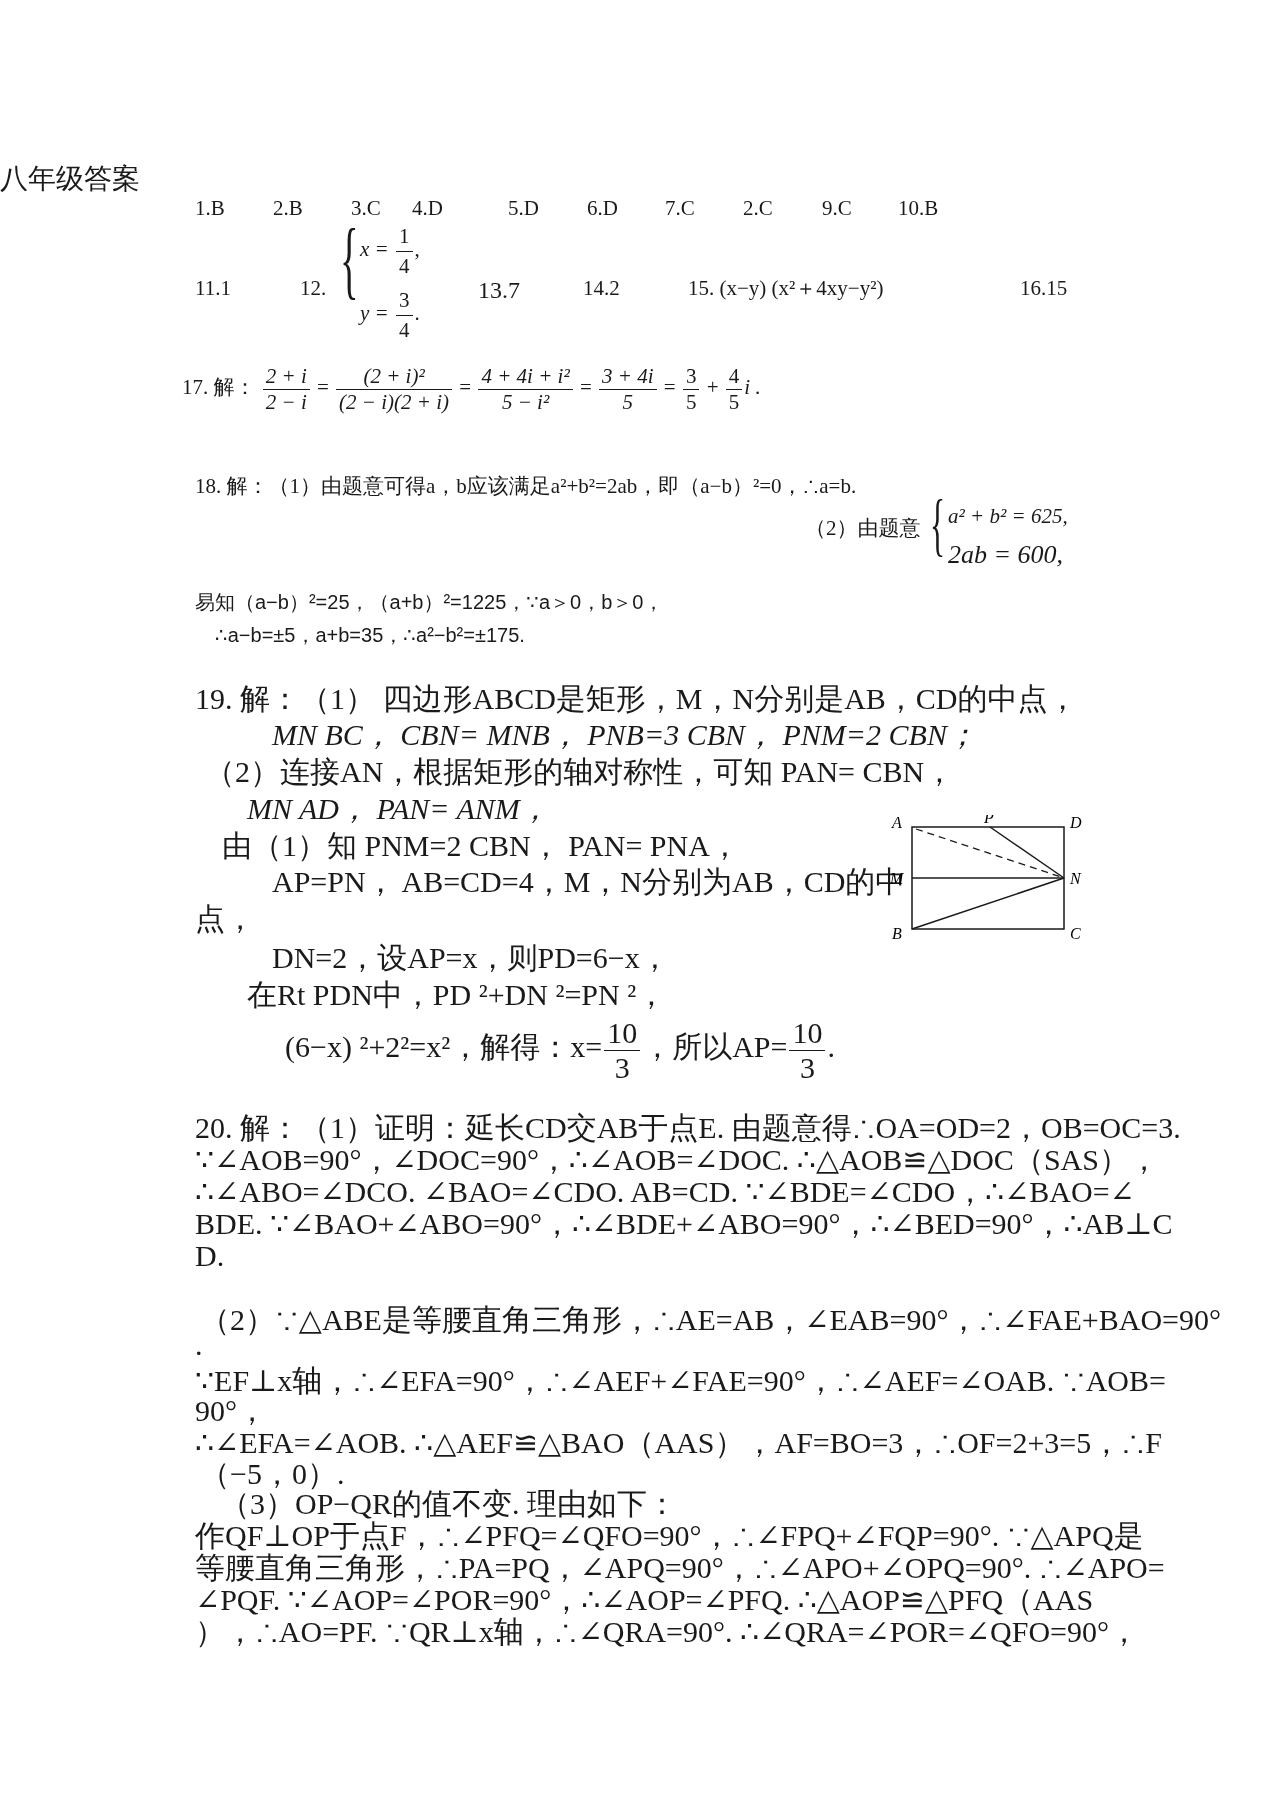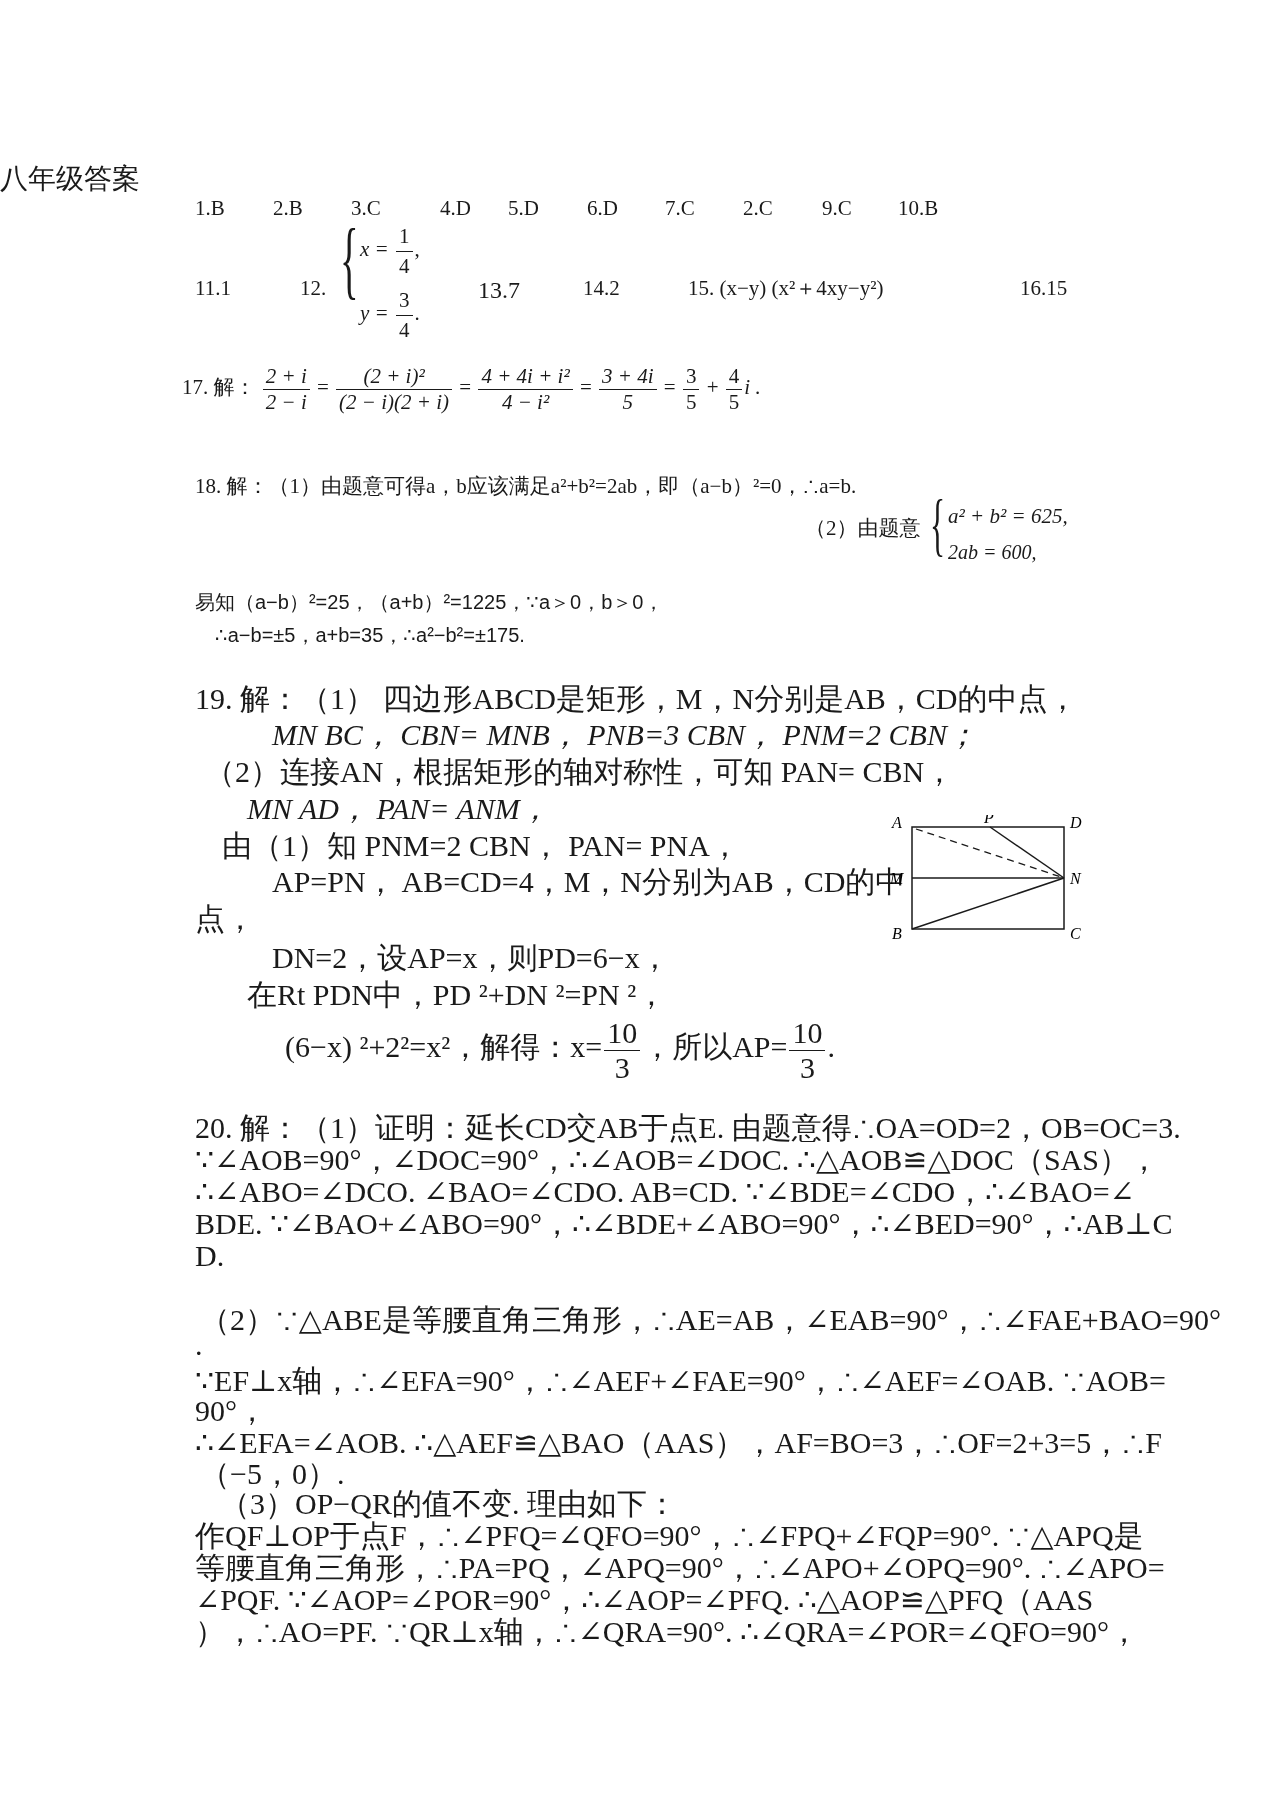--- a/index.html
+++ b/index.html
@@ -19,21 +19,21 @@
 </style>
 </head>
 <body>
 
 <div class="title">八年级答案</div>
 
 <div>
   <span class="mc" style="left:195px">1.B</span>
   <span class="mc" style="left:273px">2.B</span>
   <span class="mc" style="left:351px">3.C</span>
-  <span class="mc" style="left:440px">4.D</span>
+  <span class="mc" style="left:412px">4.D</span>
   <span class="mc" style="left:508px">5.D</span>
   <span class="mc" style="left:587px">6.D</span>
   <span class="mc" style="left:665px">7.C</span>
   <span class="mc" style="left:743px">2.C</span>
   <span class="mc" style="left:822px">9.C</span>
   <span class="mc" style="left:898px">10.B</span>
 </div>
 
 <div>
   <span class="ln" style="left:195px; top:278px; font-size:21px">11.1</span>
@@ -52,32 +52,32 @@
   <span class="ln" style="left:478px; top:278px; font-size:24px">13.7</span>
   <span class="ln" style="left:583px; top:278px; font-size:21px">14.2</span>
   <span class="ln" style="left:688px; top:278px; font-size:21px">15. (x−y) (x²＋4xy−y²)</span>
   <span class="ln" style="left:1020px; top:278px; font-size:21px">16.15</span>
 </div>
 
 <div class="ln" style="left:182px; top:366px; font-size:21px">
   <span>17. 解：</span>
   <span class="frac it"><span class="num">2 + i</span><span class="den">2 − i</span></span> =
   <span class="frac it"><span class="num">(2 + i)²</span><span class="den">(2 − i)(2 + i)</span></span> =
-  <span class="frac it"><span class="num">4 + 4i + i²</span><span class="den">4 − i²</span></span> =
+  <span class="frac it"><span class="num">4 + 4i + i²</span><span class="den">5 − i²</span></span> =
   <span class="frac it"><span class="num">3 + 4i</span><span class="den">5</span></span> =
   <span class="frac"><span class="num">3</span><span class="den">5</span></span> +
   <span class="frac"><span class="num">4</span><span class="den">5</span></span><span class="it">i .</span>
 </div>
 
 <div class="ln" style="left:195px; top:476px; font-size:21px">18. 解：（1）由题意可得a，b应该满足a²+b²=2ab，即（a−b）²=0，∴a=b.</div>
 <div class="ln" style="left:805px; top:518px; font-size:21px">（2）由题意</div>
 <div class="brace-sys" style="left:930px; top:500px; width:180px; height:75px">
   <span class="brace" style="left:0; top:-10px; font-size:70px">{</span>
   <span class="ln it" style="left:18px; top:6px; font-size:21px">a² + b² = 625,</span>
-  <span class="ln it" style="left:18px; top:42px; font-size:20px">2ab = 600,</span>
+  <span class="ln it" style="left:18px; top:42px; font-size:26px">2ab = 600,</span>
 </div>
 <div class="ln sans" style="left:195px; top:592px; font-size:20px">易知（a−b）²=25，（a+b）²=1225，∵a＞0，b＞0，</div>
 <div class="ln sans" style="left:215px; top:625px; font-size:20px">∴a−b=±5，a+b=35，∴a²−b²=±175.</div>
 
 <div class="ln" style="left:195px; top:684px">19. 解：（1）   四边形ABCD是矩形，M，N分别是AB，CD的中点，</div>
 <div class="ln it" style="left:272px; top:720px">MN   BC，        CBN=   MNB，        PNB=3   CBN，        PNM=2   CBN；</div>
 <div class="ln" style="left:205px; top:757px">（2）连接AN，根据矩形的轴对称性，可知   PAN=   CBN，</div>
 <div class="ln it" style="left:247px; top:794px">MN   AD，        PAN=   ANM，</div>
 <div class="ln" style="left:222px; top:831px">由（1）知   PNM=2   CBN，        PAN=   PNA，</div>
 <div class="ln" style="left:272px; top:867px">AP=PN，     AB=CD=4，M，N分别为AB，CD的中</div>

